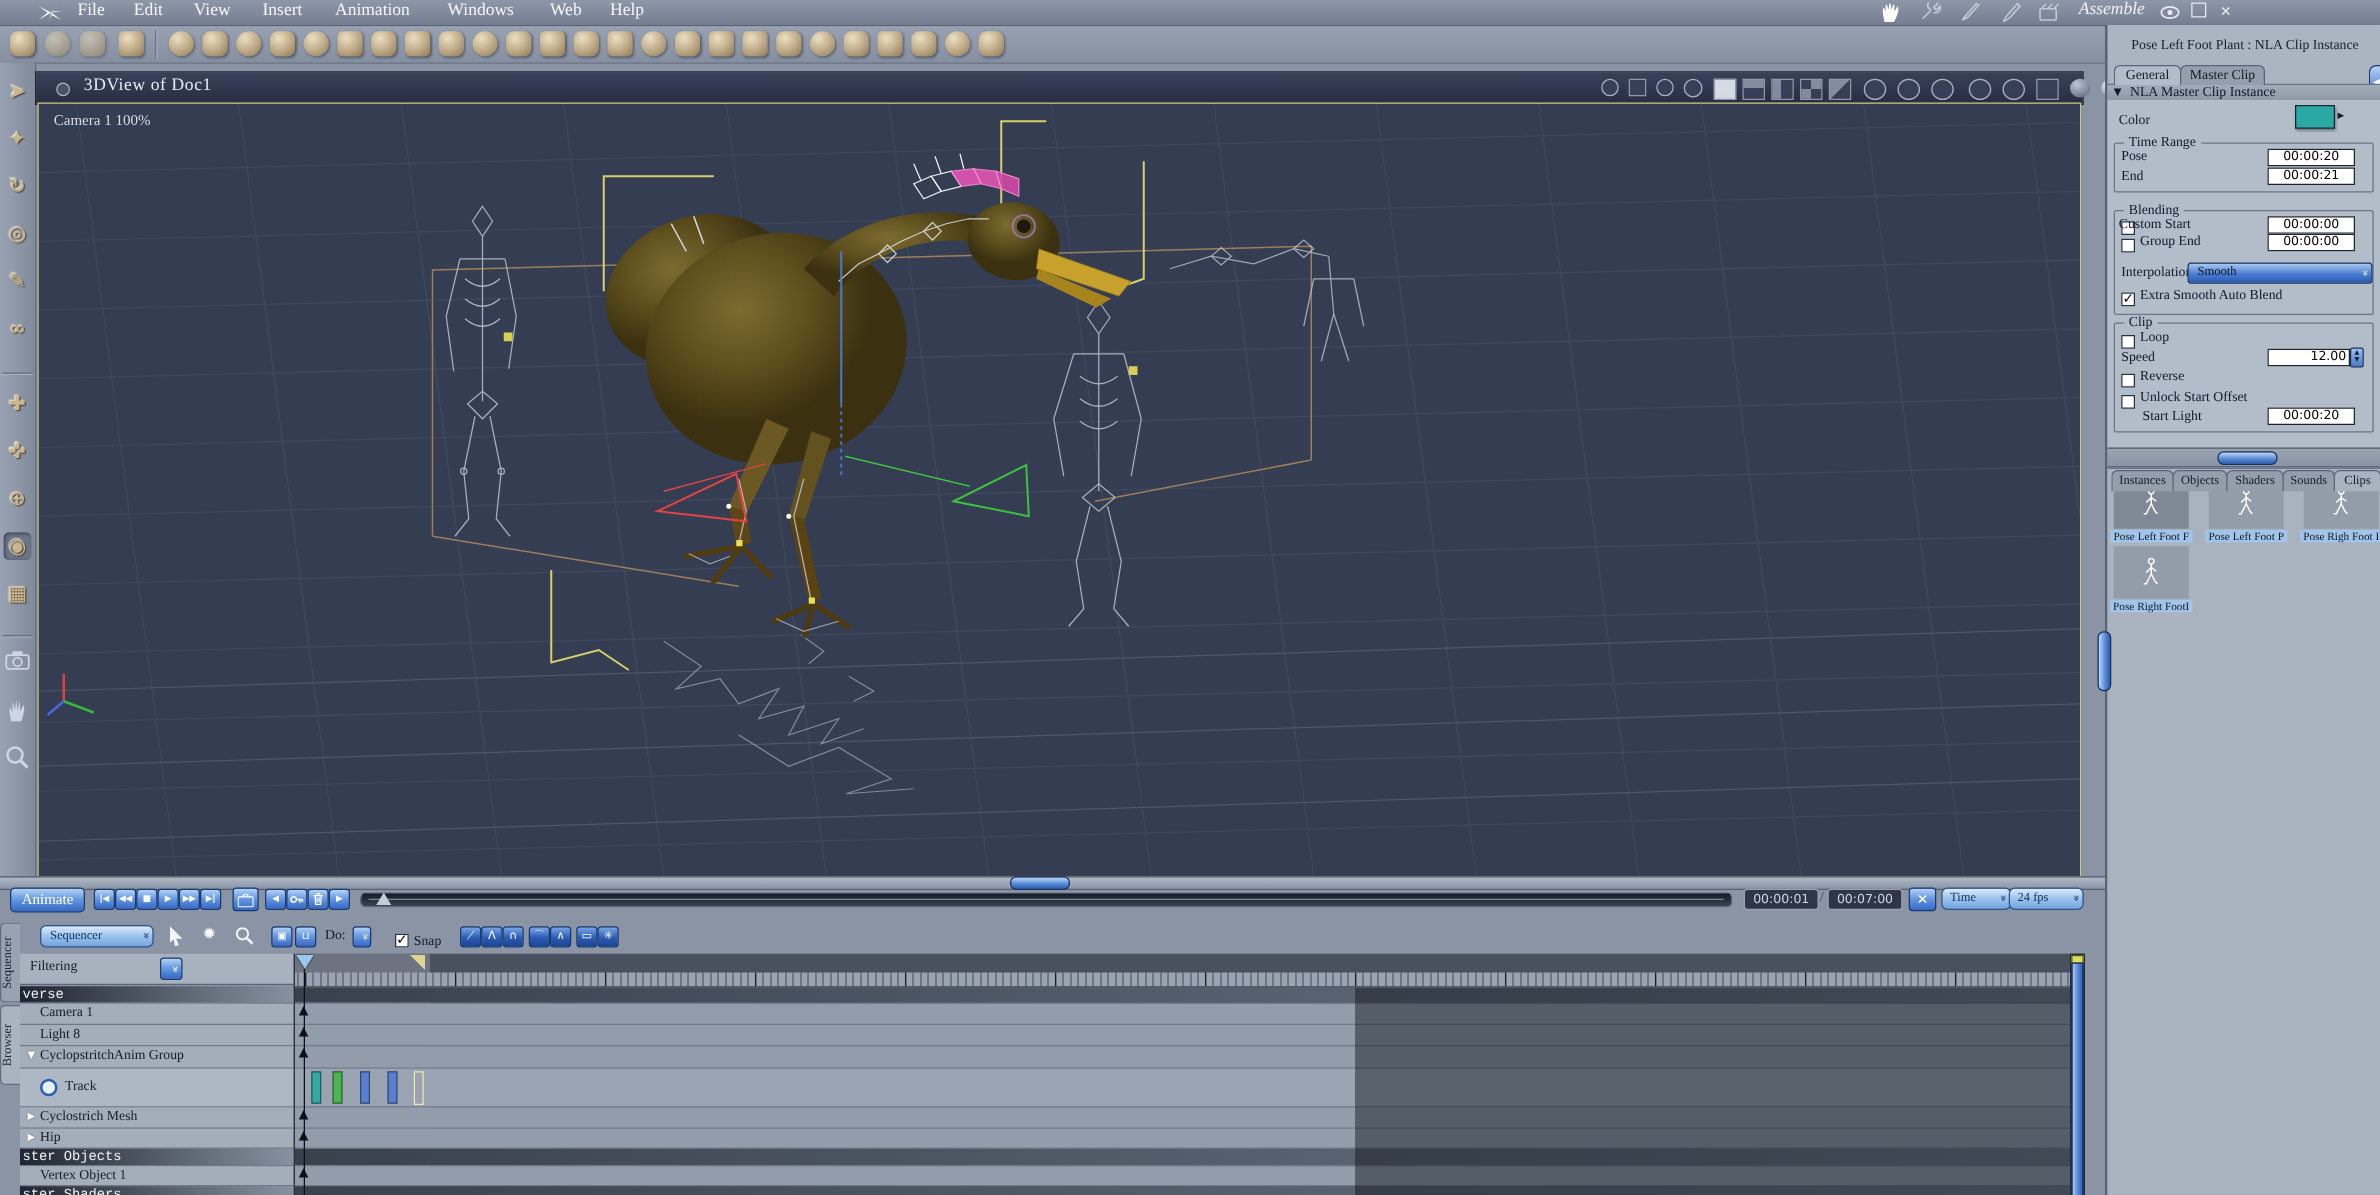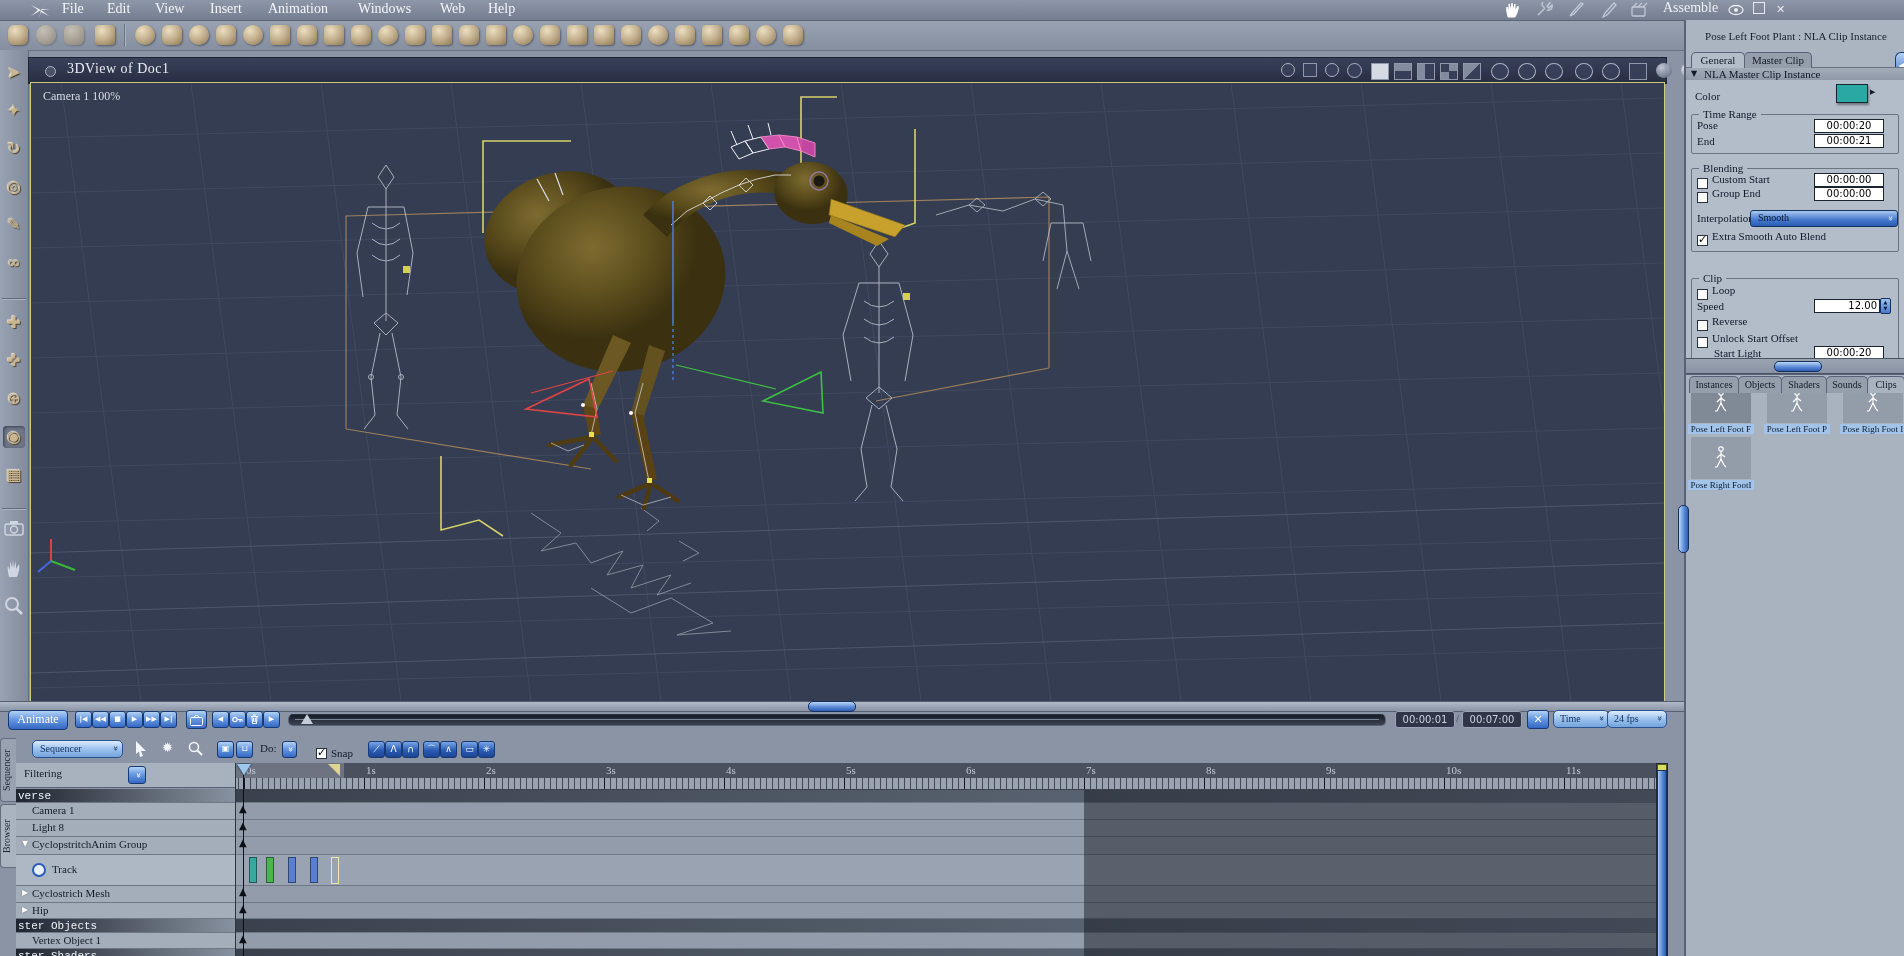--- a/index.html
+++ b/index.html
@@ -8,21 +8,21 @@
        -webkit-font-smoothing:antialiased;}
   .abs{position:absolute;}
   .ui{font-family:"DejaVu Sans","Liberation Sans",sans-serif;}
 
   
   #menubar{left:0;top:0;width:1904px;height:20px;
     background:linear-gradient(#8e97a8,#76descr 90%);
     background:linear-gradient(#8e97a8,#747e90);
     border-bottom:1px solid #5a6374;color:#f2f4f8;}
   .menu{position:absolute;top:1px;font-size:14px;color:#f4f6fa;cursor:default;}
-  #assemble{position:absolute;top:0;font-size:14px;color:#eef1f6;}
+  #assemble{position:absolute;top:0;font-size:14px;font-style:italic;color:#eef1f6;}
   .modeicon{position:absolute;top:2px;width:18px;height:16px;}
   .winbtn{position:absolute;top:3px;font-size:11px;color:#e8ecf2;}
 
   
   #toolbar{left:0;top:21px;width:1684px;height:29px;
     background:linear-gradient(#99a2b2,#868fa0);border-bottom:1px solid #6a7384;}
   .bico{position:absolute;top:4px;width:20px;height:20px;
     background:radial-gradient(circle at 35% 28%,#ecdfc0,#bca886 55%,#8e7852);
     box-shadow:1px 1px 2px rgba(20,24,34,.45);}
   .bico.r50{border-radius:50%;} .bico.r30{border-radius:30%;} .bico.r15{border-radius:4px;}
@@ -561,34 +561,20 @@
           <span class="key ui">▲</span>
         </div>
       <div class="trow hdr" style="height:13px"></div>
       <div class="trow" style="height:15px">
           <span class="key ui">▲</span>
         </div>
       <div class="trow hdr" style="height:14px"></div>
 
     </div>
     <div id="tl-dark"></div>
-    <div id="ruler-labels">
-      <span class="rlab" style="left:10px">0s</span>
-      <span class="rlab" style="left:130px">1s</span>
-      <span class="rlab" style="left:250px">2s</span>
-      <span class="rlab" style="left:370px">3s</span>
-      <span class="rlab" style="left:490px">4s</span>
-      <span class="rlab" style="left:610px">5s</span>
-      <span class="rlab" style="left:730px">6s</span>
-      <span class="rlab" style="left:850px">7s</span>
-      <span class="rlab" style="left:970px">8s</span>
-      <span class="rlab" style="left:1090px">9s</span>
-      <span class="rlab" style="left:1210px">10s</span>
-      <span class="rlab" style="left:1330px">11s</span>
-    </div>
     <div id="ruler-ticks"></div>
     <span id="playhead"></span>
     <span id="ph-tri"></span>
     <span id="range-tri"></span>
   </div>
   <div id="tl-vscroll" class="abs">
     <span id="tl-vtip"></span>
     <span id="tl-vthumb"></span>
   </div>
 </div>
@@ -611,35 +597,35 @@
       <span class="grp-legend">Time Range</span>
       <span class="pl bl plbl" style="left:5px;top:4px">Pose</span>
       <span class="fld ui" style="left:122px;top:4px">00:00:20</span>
       <span class="plbl" style="left:5px;top:20px">End</span>
       <span class="fld ui" style="left:122px;top:19px">00:00:21</span>
     </div>
 
     <div class="grp" style="top:88px;height:82px">
       <span class="grp-legend">Blending</span>
       <span class="abs" style="left:5px;top:4px"><span class="ckb"></span></span>
-      <span class="plbl" style="left:20px;top:4px">Custom Start</span>
+      <span class="plbl" style="left:3px;top:4px">Custom Start</span>
       <span class="fld ui" style="left:122px;top:4px">00:00:00</span>
       <span class="abs" style="left:5px;top:18px"><span class="ckb"></span></span>
       <span class="plbl" style="left:20px;top:18px">Group End</span>
       <span class="fld ui" style="left:122px;top:18px">00:00:00</span>
       <span class="plbl" style="left:5px;top:43px">Interpolation</span>
       <div id="interp-dd" style="top:41px">
         <span style="padding-left:7px">Smooth</span>
         <span class="chev ui" style="color:#e8f0fa">»</span>
       </div>
       <span class="abs" style="left:5px;top:61px"><span class="ckb">✓</span></span>
       <span class="plbl" style="left:20px;top:61px">Extra Smooth Auto Blend</span>
     </div>
 
-    <div class="grp" style="top:198px;height:86px">
+    <div class="grp" style="top:178px;height:86px">
       <span class="grp-legend">Clip</span>
       <span class="abs" style="left:5px;top:5px"><span class="ckb"></span></span>
       <span class="plbl" style="left:20px;top:5px">Loop</span>
       <span class="plbl" style="left:5px;top:21px">Speed</span>
       <span class="fld ui" style="left:122px;top:20px;width:62px;text-align:right;padding-right:2px">12.00</span>
       <span class="stepper ui" style="left:188px;top:19px">▲<br>▼</span>
       <span class="abs" style="left:5px;top:36px"><span class="ckb"></span></span>
       <span class="plbl" style="left:20px;top:36px">Reverse</span>
       <span class="abs" style="left:5px;top:53px"><span class="ckb"></span></span>
       <span class="plbl" style="left:20px;top:53px">Unlock Start Offset</span>

